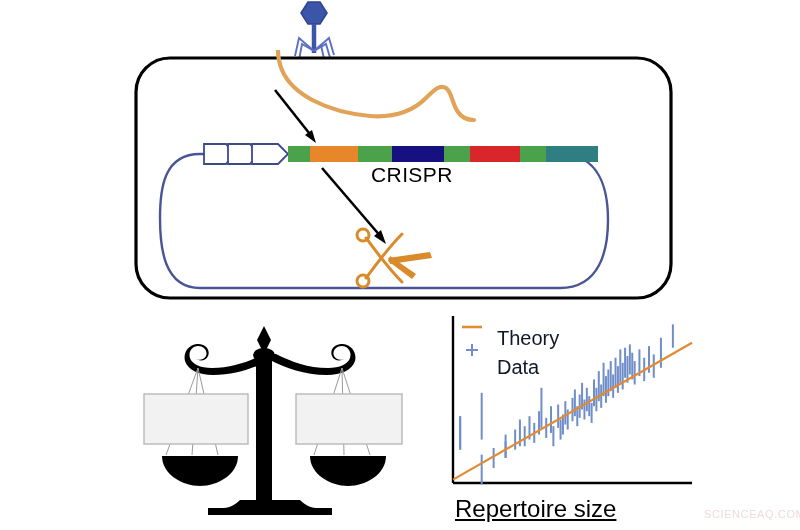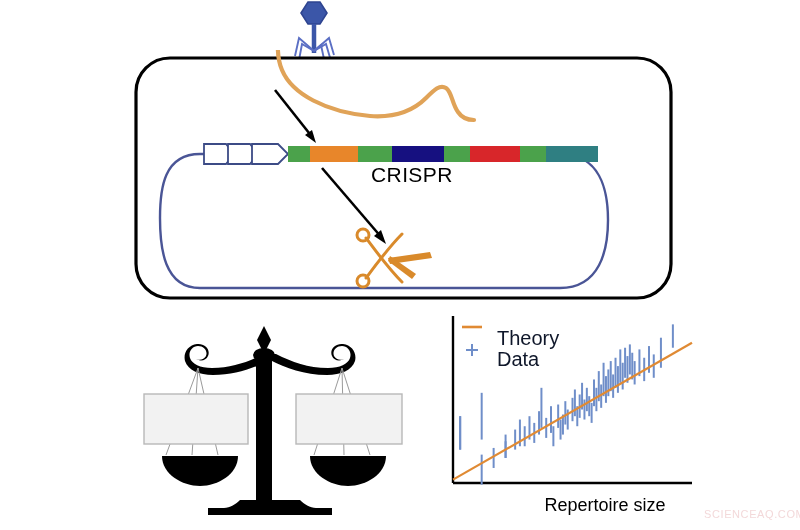--- a/index.html
+++ b/index.html
@@ -17,25 +17,25 @@
   #crispr-label{left:371px;top:163px;font-size:21px;letter-spacing:.4px;}
   #selftarget-label{left:255px;top:264px;font-size:21px;letter-spacing:.2px;}
 
   
   #balance-panel{left:120px;top:310px;width:300px;height:220px;}
 
   
   #chart-panel{left:420px;top:310px;width:380px;height:220px;}
   #chart-svg{left:420px;top:310px;}
   #ylabel-wrap{position:absolute;left:425px;top:330px;width:28px;height:160px;}
-  #xlabel{position:absolute;left:455px;top:495px;width:300px;text-align:center;
-          font-size:18px;}
+  #xlabel{position:absolute;left:455px;top:495px;width:300px;
+          font-size:24px;text-decoration:underline;}
   .legend-txt{position:absolute;font-size:20px;color:#0f172a;}
   #legend-theory-txt{left:497px;top:327px;}
-  #legend-data-txt{left:497px;top:348px;text-align:right;}
+  #legend-data-txt{left:497px;top:356px;text-align:right;}
 
   #watermark{position:absolute;left:704px;top:508px;font-size:11px;
              color:#f3d9da;letter-spacing:.6px;}
 </style>
 </head>
 <body>
 
 <div class="fig">
 
   <div class="abs" id="top-panel">

